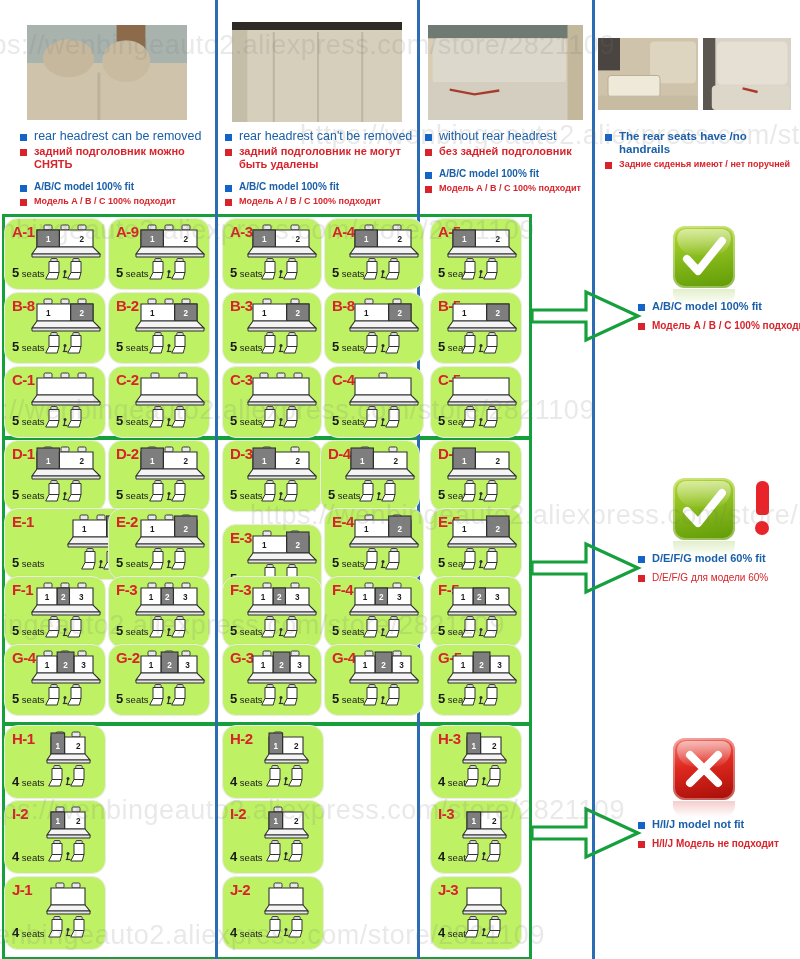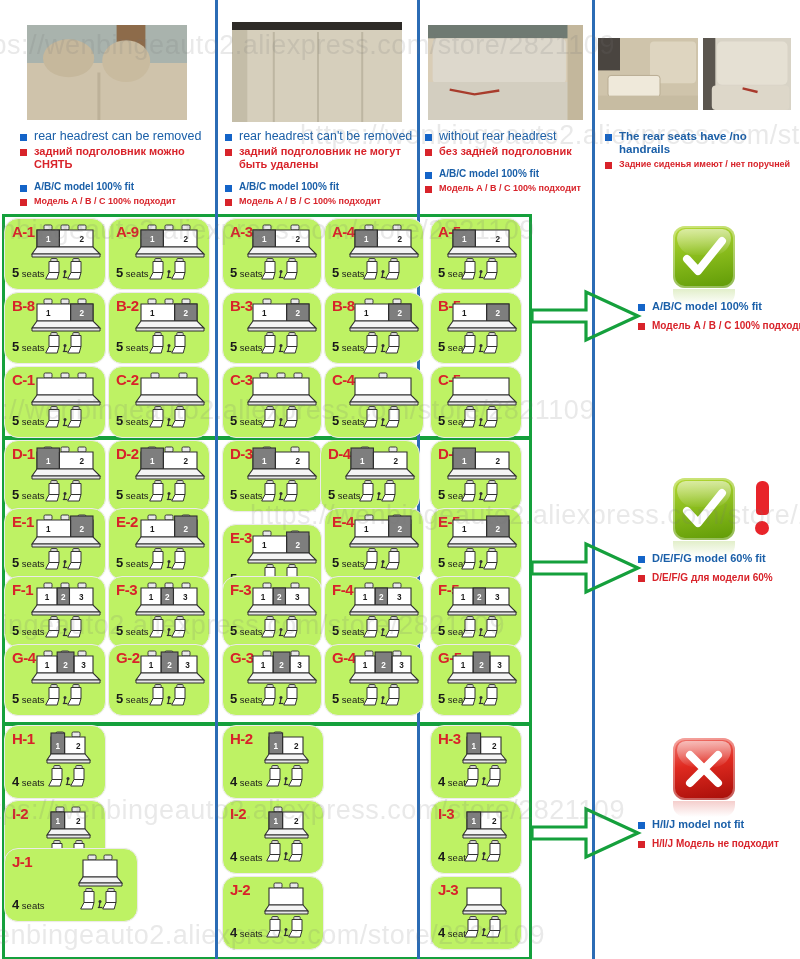--- a/index.html
+++ b/index.html
@@ -737,21 +737,21 @@
             <rect x="41.8" y="36.5" width="6.4" height="3.2" rx="1" fill="#d8d8d8" stroke="#333" stroke-width="0.9"></rect>
             <path d="M40 39.5 h10 v11 h-10 z" fill="#fff" stroke="#333" stroke-width="1"></path>
             <path d="M40 50.5 l-3.3 6.5 h11.5 l1.8-6.5 z" fill="#fff" stroke="#333" stroke-width="1"></path>
             <path d="M34 50 l-1 6" stroke="#333" stroke-width="1.3" fill="none"></path>
             <circle cx="34" cy="49.5" r="1.5" fill="#333"></circle>
             <path d="M31.8 55.5 h4.6" stroke="#333" stroke-width="1.2"></path>
           </g>
         </svg>
       </div>
     </div>
-    <div class="card" style="left: 4px; top: 508px; width: 100px; height: 70px;">
+    <div class="card" style="left: 4px; top: 508px; width: 100px; height: 70px; padding-left: 36px;">
       <div class="code">E-1</div>
       <div class="seats"><b>5</b><em> seats</em></div>
       <div class="art">
         <svg width="70" height="62" viewBox="0 0 70 62">
           <g>
             <rect x="13" y="3" width="8" height="5" rx="1.3" fill="#e8e8e8" stroke="#3a3a3a" stroke-width="1"></rect>
             <rect x="30" y="3" width="8" height="5" rx="1.3" fill="#e8e8e8" stroke="#3a3a3a" stroke-width="1"></rect>
             <rect x="47" y="3" width="8" height="5" rx="1.3" fill="#e8e8e8" stroke="#3a3a3a" stroke-width="1"></rect>
             <path d="M6 8 h56 v17 h-56 z" fill="#ffffff" stroke="#2f2f2f" stroke-width="1.1"></path>
             <rect x="39.6" y="4" width="22.400000000000002" height="21" fill="#7e7e7e" stroke="#2f2f2f" stroke-width="1.1"></rect>
@@ -1339,21 +1339,21 @@
             <rect x="38.8" y="36.5" width="6.4" height="3.2" rx="1" fill="#d8d8d8" stroke="#333" stroke-width="0.9"></rect>
             <path d="M37 39.5 h10 v11 h-10 z" fill="#fff" stroke="#333" stroke-width="1"></path>
             <path d="M37 50.5 l-3.3 6.5 h11.5 l1.8-6.5 z" fill="#fff" stroke="#333" stroke-width="1"></path>
             <path d="M31 50 l-1 6" stroke="#333" stroke-width="1.3" fill="none"></path>
             <circle cx="31" cy="49.5" r="1.5" fill="#333"></circle>
             <path d="M28.8 55.5 h4.6" stroke="#333" stroke-width="1.2"></path>
           </g>
         </svg>
       </div>
     </div>
-    <div class="card" style="left: 4px; top: 848px; width: 100px; height: 72px; padding-left: 32px;">
+    <div class="card" style="left: 4px; top: 876px; width: 100px; height: 72px;">
       <div class="code">J-1</div>
       <div class="seats"><b>4</b><em> seats</em></div>
       <div class="art">
         <svg width="64" height="62" viewBox="0 0 64 62">
           <g>
             <rect x="19" y="3" width="8" height="5" rx="1.3" fill="#e8e8e8" stroke="#3a3a3a" stroke-width="1"></rect>
             <rect x="35" y="3" width="8" height="5" rx="1.3" fill="#e8e8e8" stroke="#3a3a3a" stroke-width="1"></rect>
             <path d="M14 8 h34 v17 h-34 z" fill="#ffffff" stroke="#2f2f2f" stroke-width="1.1"></path>
             <path d="M14 25 h34 l5 6 h-43 z" fill="#f4f4f4" stroke="#2f2f2f" stroke-width="1.1"></path>
             <path d="M10 31 h43 v3 h-43 z" fill="#e6e6e6" stroke="#2f2f2f" stroke-width="1"></path>
@@ -1455,21 +1455,21 @@
         <div class="bar"></div>
         <div class="dot"></div>
       </div>
       <div class="rlab" style="left: 638px; top: 552px; width: 210px;">
         <div class="brow">
           <span class="bq blue"></span>
           <span style="font-size: 11px; font-weight: bold; color: rgb(26, 95, 168); line-height: 13px;">D/E/F/G model 60% fit</span>
         </div>
         <div class="brow">
           <span class="bq red"></span>
-          <span style="font-size: 10px; font-weight: bold; color: rgb(216, 35, 42); line-height: 13px;">D/E/F/G для модели 60%</span>
+          <span style="font-size: 10px; font-weight: normal; color: rgb(216, 35, 42); line-height: 13px;">D/E/F/G для модели 60%</span>
         </div>
       </div>
     </div>
     <div class="rpanel" style="left: 0px; top: 0px; width: 800px; height: 0px;">
       <svg width="120" height="64" viewBox="0 0 120 64" style="position: absolute; left: 530px; top: 801px;">
         <path d="M2 26 H56 V8 L108 32 L56 56 V38 H2 Z" fill="none" stroke="#15a03c" stroke-width="3.2" stroke-linejoin="miter"></path>
       </svg>
       <div class="badge red" style="left: 673px; top: 738px; position: absolute;">
         <div class="gloss"></div>
         <svg width="62" height="62" viewBox="0 0 62 62" style="position: absolute; left: 0px; top: 0px;">

